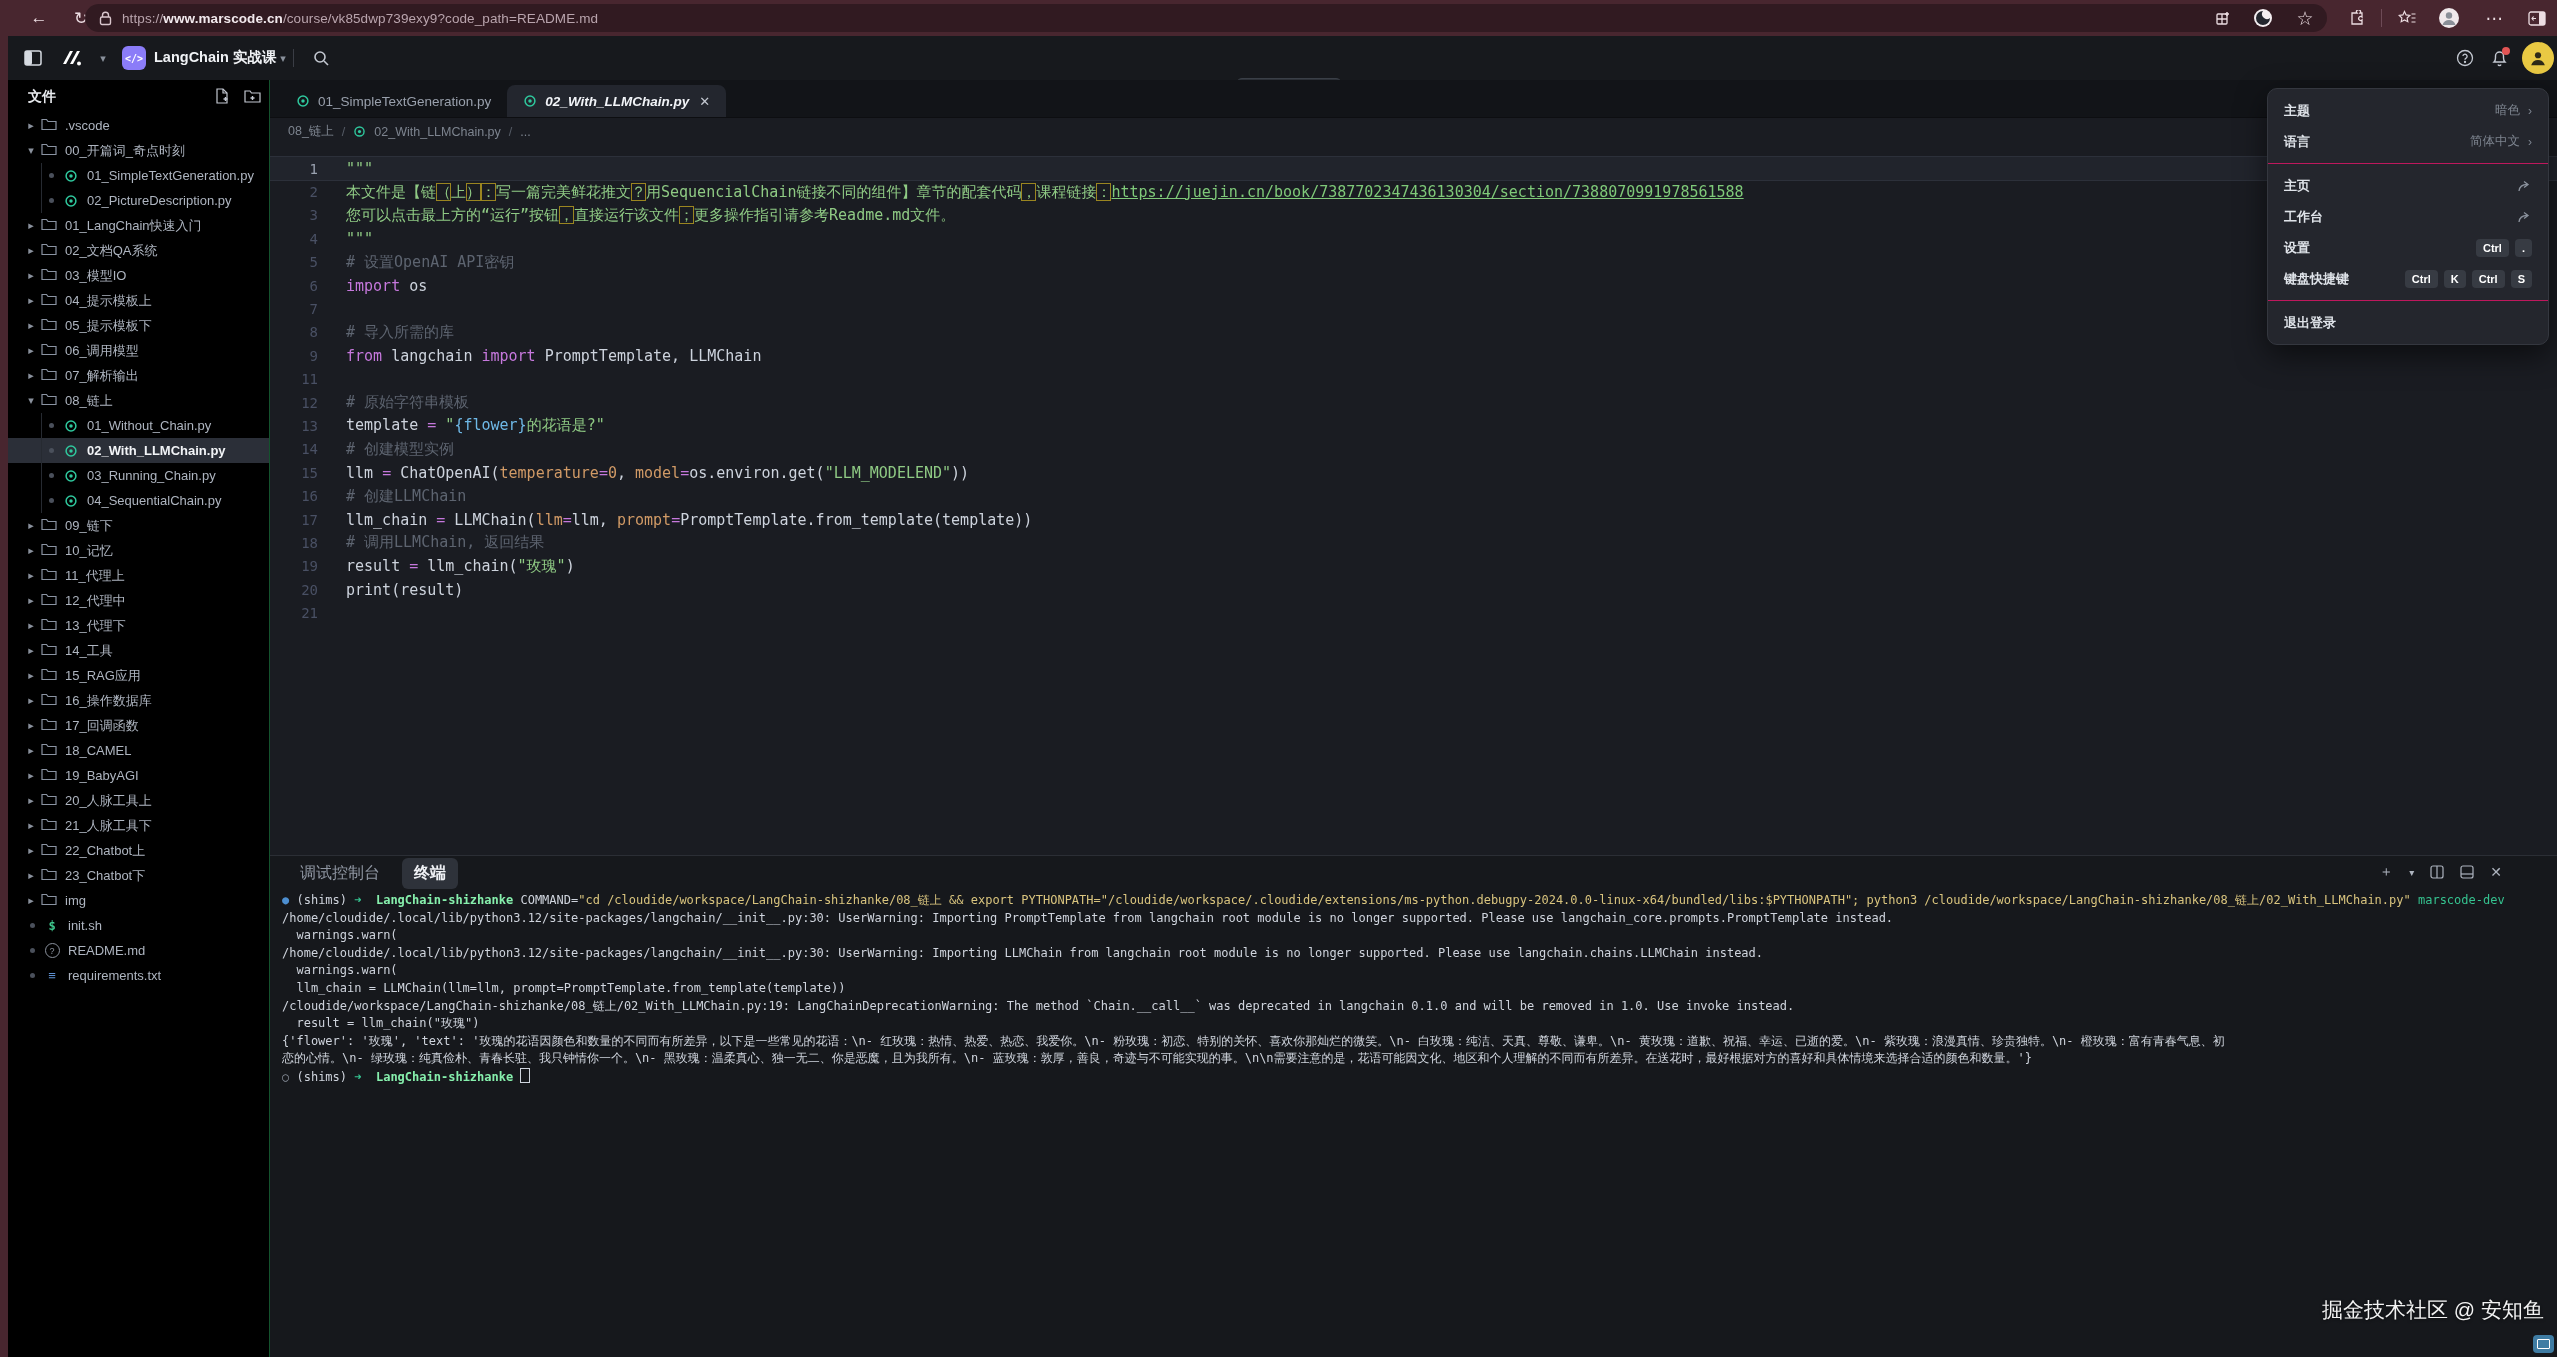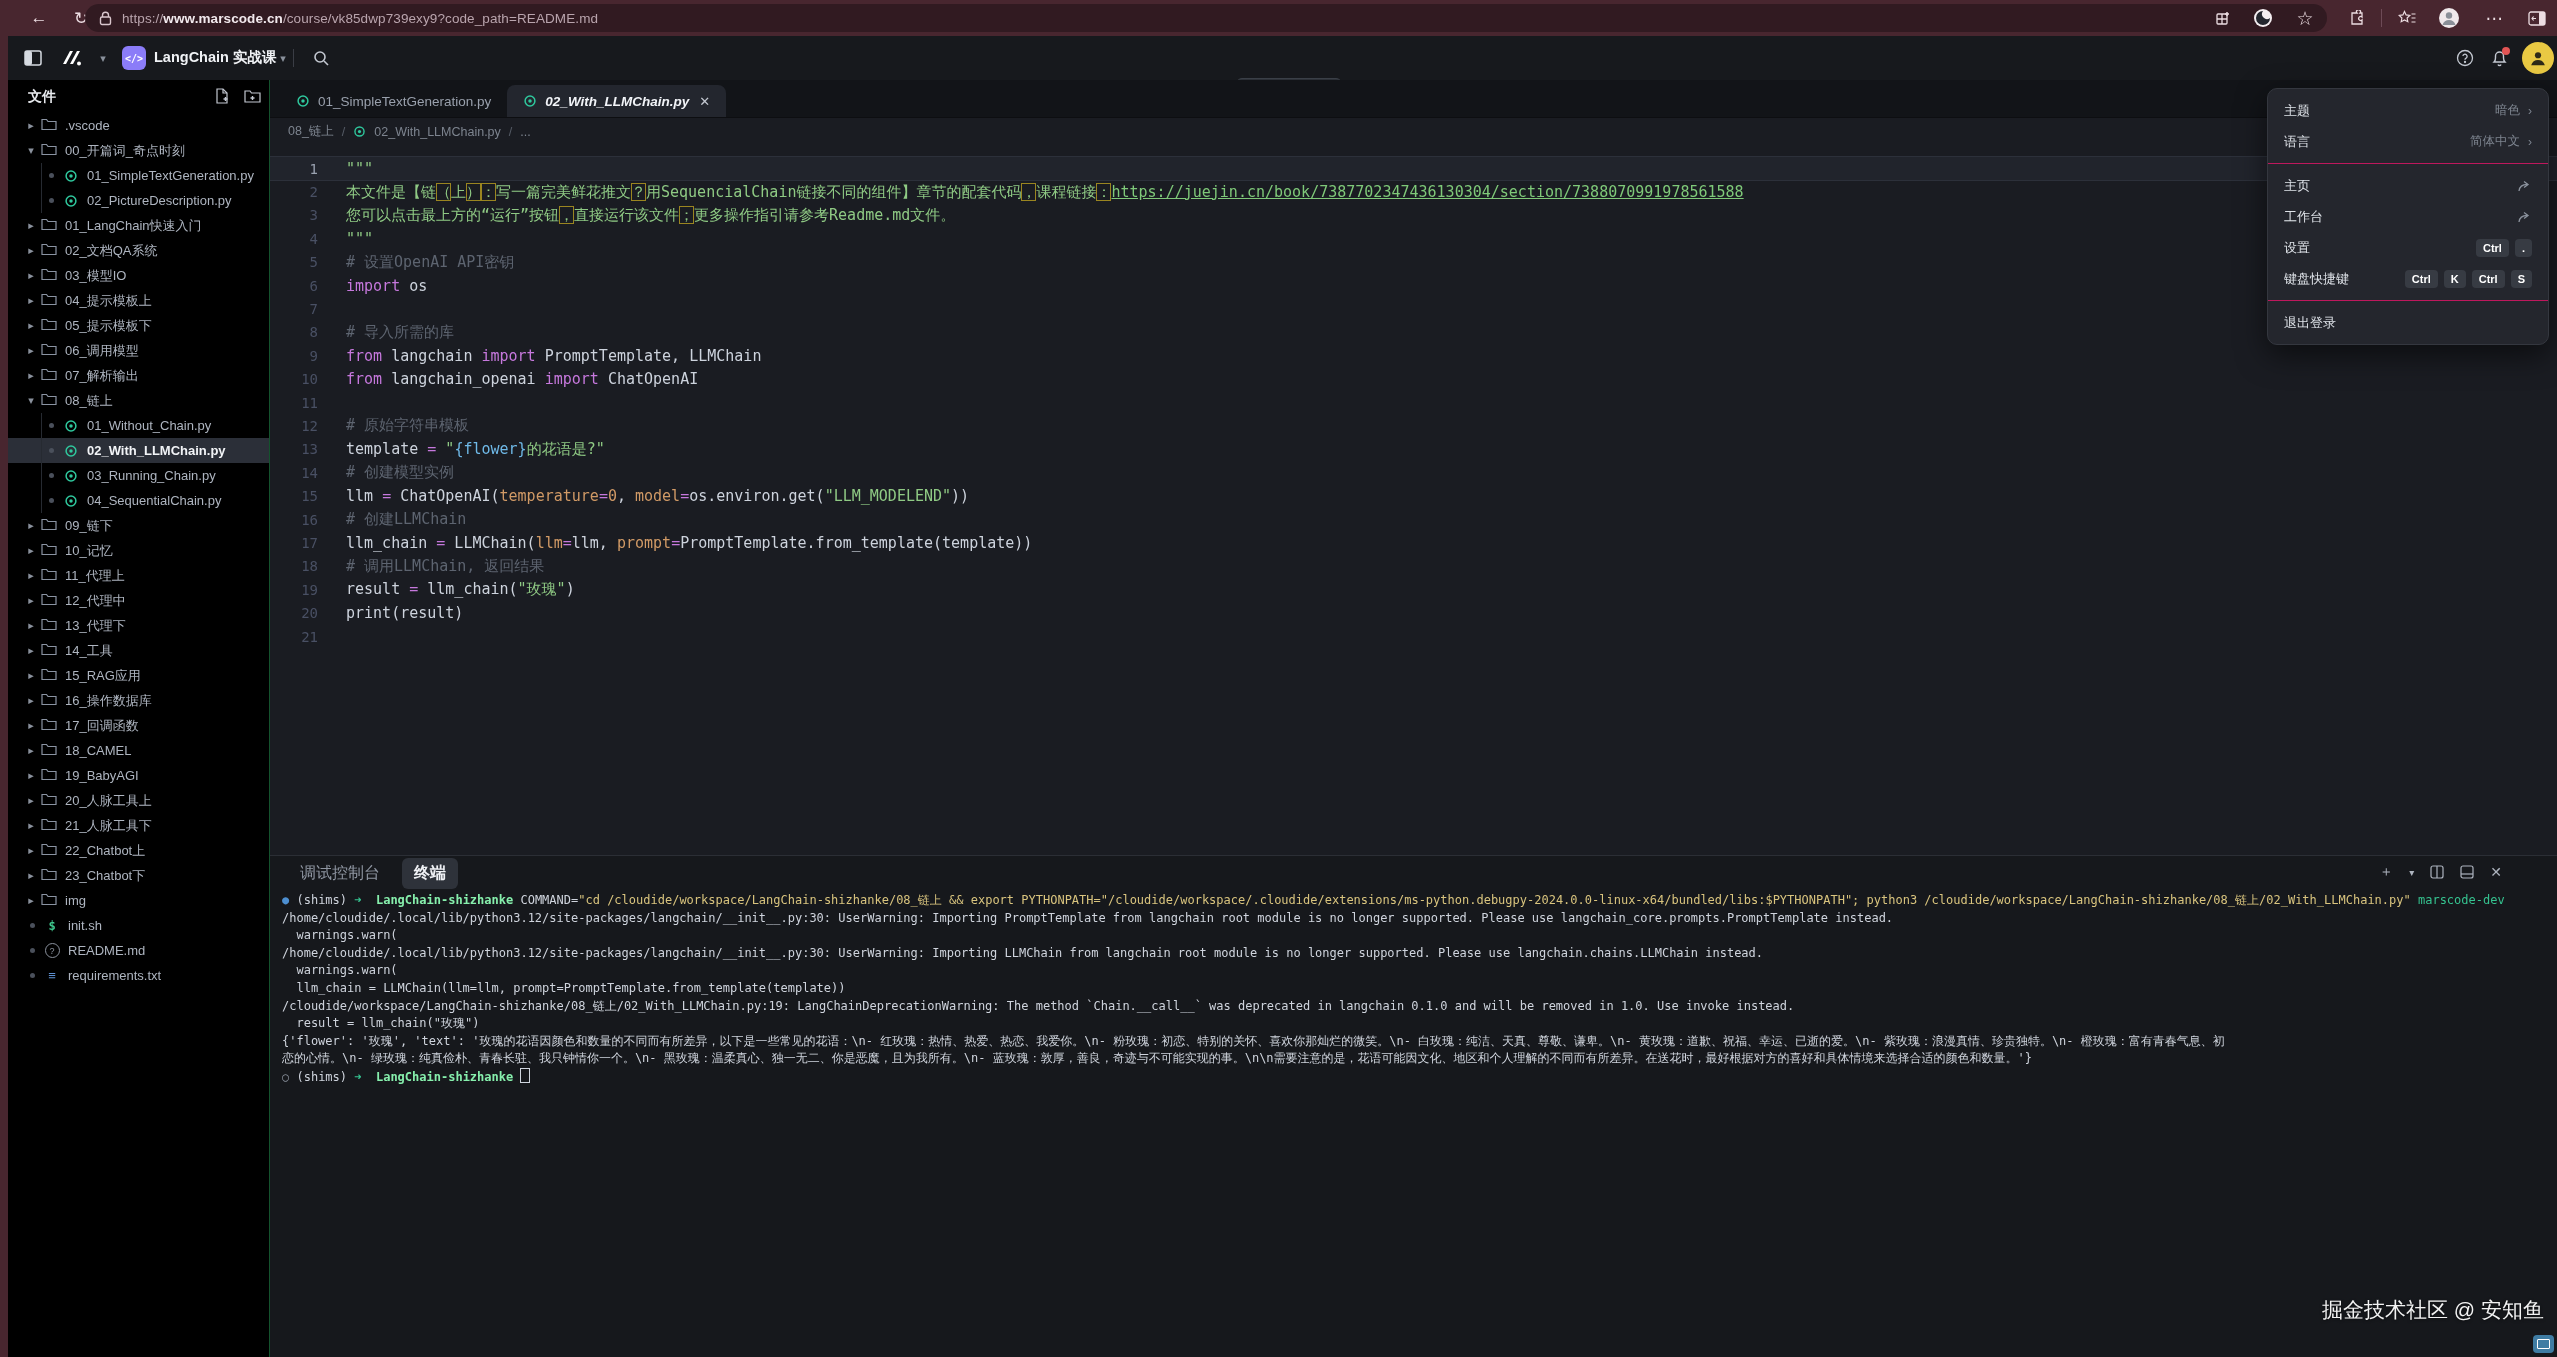--- a/index.html
+++ b/index.html
@@ -97,21 +97,21 @@
   .t-cursor{display:inline-block;width:8px;height:13px;border:1px solid #cfd5de;vertical-align:-2px;}
 
   
   .user-menu{position:absolute;left:2267px;top:88px;width:280px;background:#24262d;border:1px solid #34373f;border-radius:10px;
       box-shadow:0 10px 30px rgba(0,0,0,.55);z-index:30;overflow:hidden;}
   .um-header{display:flex;align-items:center;gap:16px;padding:14px 18px;}
   .um-name{font-size:17px;font-weight:bold;color:#f2f4f8;}
   .menu-group{border-top:1px solid #be185d;padding:6px 0;}
   .menu-group:first-of-type{border-top:none;}
   .menu-item{display:flex;align-items:center;height:31px;padding:0 16px;color:#dfe3e9;font-size:13px;}
-  .menu-item .mi-label{flex:1;}
+  .menu-item .mi-label{flex:1;font-weight:bold;}
   .mi-value{color:#7d848f;font-size:12.5px;margin-right:8px;}
   .mi-chev{color:#7d848f;font-size:12px;}
   .kbd{background:#373b43;border-radius:4px;color:#fff;font-size:11px;font-weight:bold;padding:3px 7px;margin-left:6px;}
   .mi-ext{color:#8a919c;}
 
   
   .watermark{position:absolute;right:13px;bottom:33px;font-size:21px;color:rgba(255,255,255,.95);z-index:20;
       text-shadow:0 1px 3px rgba(0,0,0,.5);}
   .corner-btn{position:absolute;right:3px;bottom:4px;width:21px;height:18px;border-radius:4px;background:#3f7ca3;z-index:25;
       display:flex;align-items:center;justify-content:center;}
@@ -608,21 +608,20 @@
       <div class="code-area">
           <div class="code-line current"><span class="gutter">1</span><span class="code-text"><span class="s-str">"""</span></span></div>
           <div class="code-line"><span class="gutter">2</span><span class="code-text"><span class="s-str">本文件是【链</span><span class="s-box">（</span><span class="s-str">上</span><span class="s-box">）</span><span class="s-box">：</span><span class="s-str">写一篇完美鲜花推文</span><span class="s-box">？</span><span class="s-str">用SequencialChain链接不同的组件】章节的配套代码</span><span class="s-box">，</span><span class="s-str">课程链接</span><span class="s-box">：</span><span class="s-link">https://juejin.cn/book/7387702347436130304/section/7388070991978561588</span></span></div>
           <div class="code-line"><span class="gutter">3</span><span class="code-text"><span class="s-str">您可以点击最上方的“运行”按钮</span><span class="s-box">，</span><span class="s-str">直接运行该文件</span><span class="s-box">；</span><span class="s-str">更多操作指引请参考Readme.md文件。</span></span></div>
           <div class="code-line"><span class="gutter">4</span><span class="code-text"><span class="s-str">"""</span></span></div>
           <div class="code-line"><span class="gutter">5</span><span class="code-text"><span class="s-com"># 设置OpenAI API密钥</span></span></div>
           <div class="code-line"><span class="gutter">6</span><span class="code-text"><span class="s-kw">import</span><span class="s-fg"> os</span></span></div>
           <div class="code-line"><span class="gutter">7</span><span class="code-text"></span></div>
           <div class="code-line"><span class="gutter">8</span><span class="code-text"><span class="s-com"># 导入所需的库</span></span></div>
           <div class="code-line"><span class="gutter">9</span><span class="code-text"><span class="s-kw">from</span><span class="s-fg"> langchain </span><span class="s-kw">import</span><span class="s-fg"> PromptTemplate, LLMChain</span></span></div>
-          <div class="code-line"><span class="gutter">10</span><span class="code-text"><span class="s-kw">from</span><span class="s-fg"> langchain_openai </span><span class="s-kw">import</span><span class="s-fg"> ChatOpenAI</span></span></div>
           <div class="code-line"><span class="gutter">11</span><span class="code-text"></span></div>
           <div class="code-line"><span class="gutter">12</span><span class="code-text"><span class="s-com"># 原始字符串模板</span></span></div>
           <div class="code-line"><span class="gutter">13</span><span class="code-text"><span class="s-fg">template </span><span class="s-op">=</span><span class="s-str"> "</span><span class="s-var">{flower}</span><span class="s-str">的花语是?"</span></span></div>
           <div class="code-line"><span class="gutter">14</span><span class="code-text"><span class="s-com"># 创建模型实例</span></span></div>
           <div class="code-line"><span class="gutter">15</span><span class="code-text"><span class="s-fg">llm </span><span class="s-op">=</span><span class="s-fg"> ChatOpenAI(</span><span class="s-param">temperature</span><span class="s-op">=</span><span class="s-num">0</span><span class="s-fg">, </span><span class="s-param">model</span><span class="s-op">=</span><span class="s-fg">os.environ.get(</span><span class="s-str">"LLM_MODELEND"</span><span class="s-fg">))</span></span></div>
           <div class="code-line"><span class="gutter">16</span><span class="code-text"><span class="s-com"># 创建LLMChain</span></span></div>
           <div class="code-line"><span class="gutter">17</span><span class="code-text"><span class="s-fg">llm_chain </span><span class="s-op">=</span><span class="s-fg"> LLMChain(</span><span class="s-param">llm</span><span class="s-op">=</span><span class="s-fg">llm, </span><span class="s-param">prompt</span><span class="s-op">=</span><span class="s-fg">PromptTemplate.from_template(template))</span></span></div>
           <div class="code-line"><span class="gutter">18</span><span class="code-text"><span class="s-com"># 调用LLMChain, 返回结果</span></span></div>
           <div class="code-line"><span class="gutter">19</span><span class="code-text"><span class="s-fg">result </span><span class="s-op">=</span><span class="s-fg"> llm_chain(</span><span class="s-str">"玫瑰"</span><span class="s-fg">)</span></span></div>
           <div class="code-line"><span class="gutter">20</span><span class="code-text"><span class="s-fg">print(result)</span></span></div>

